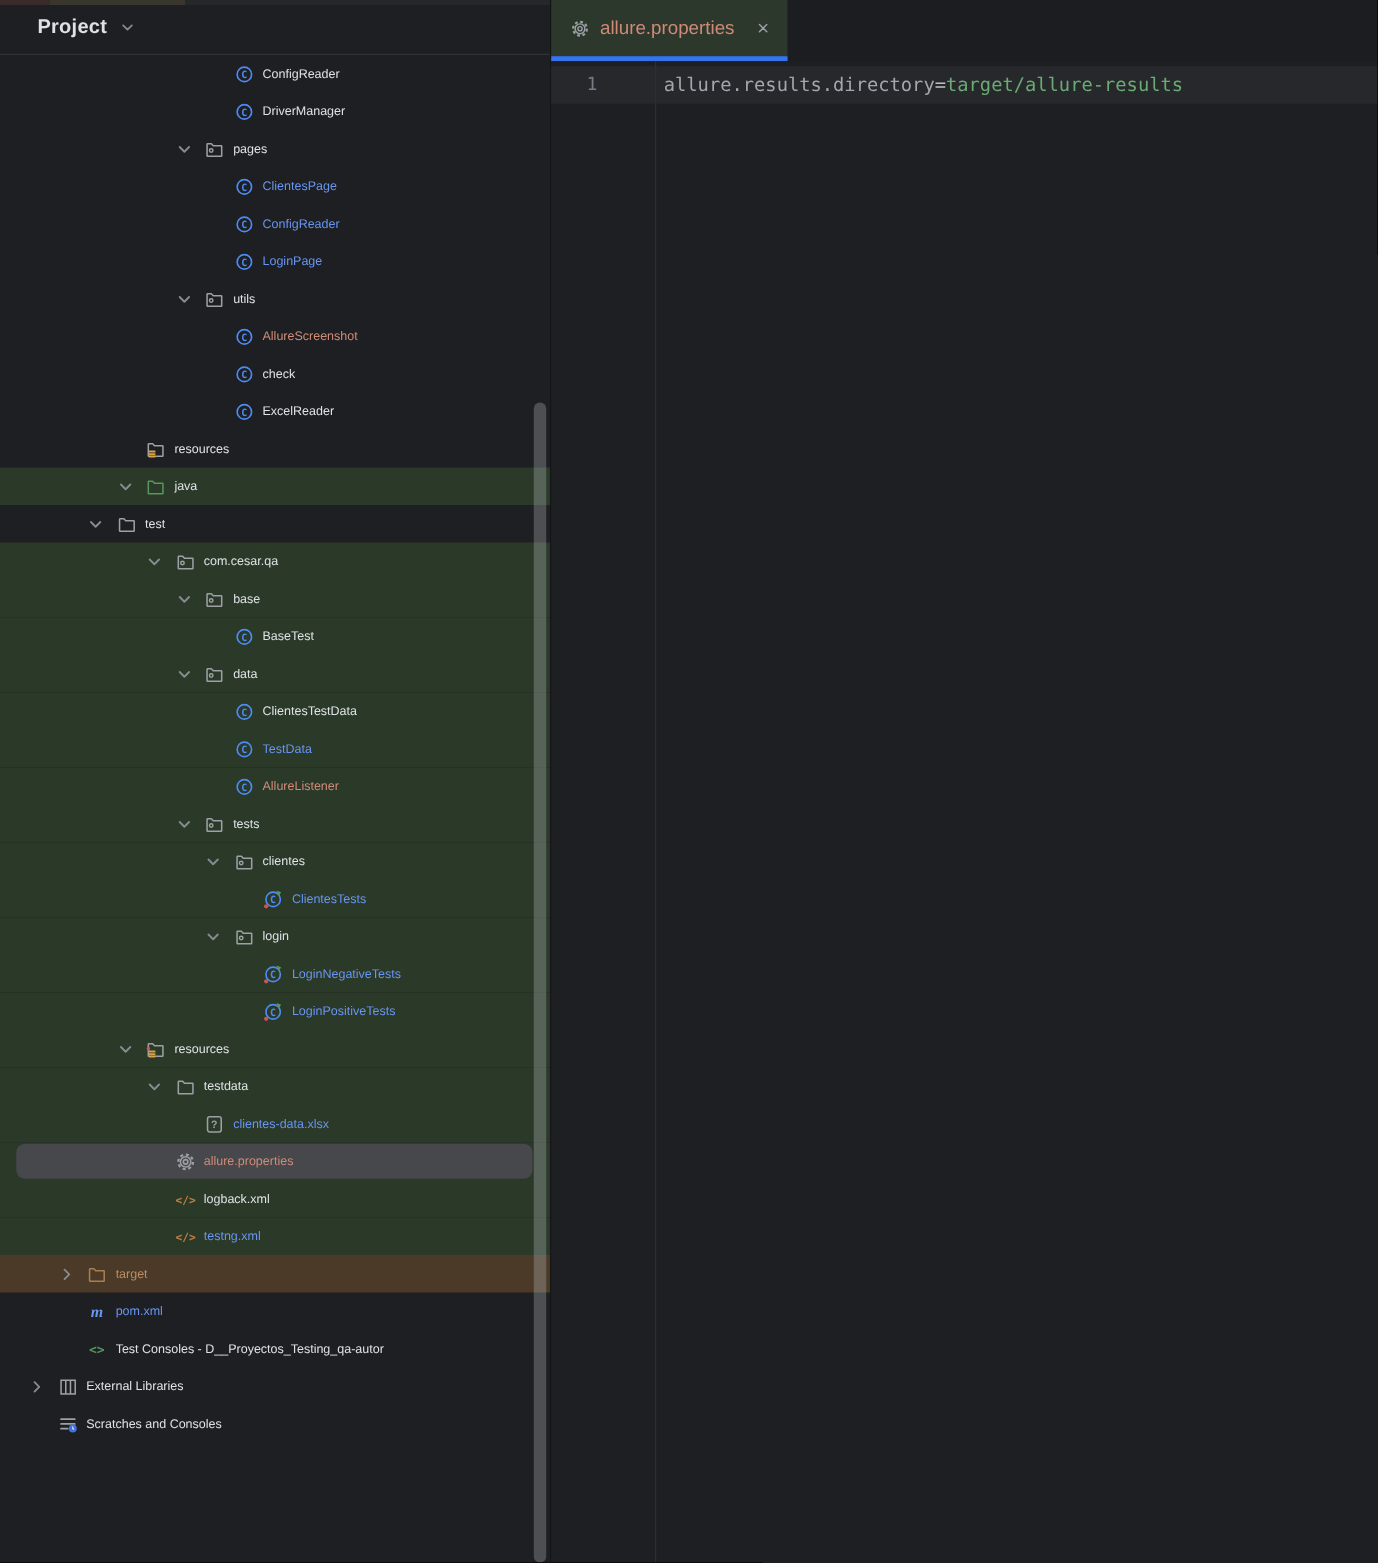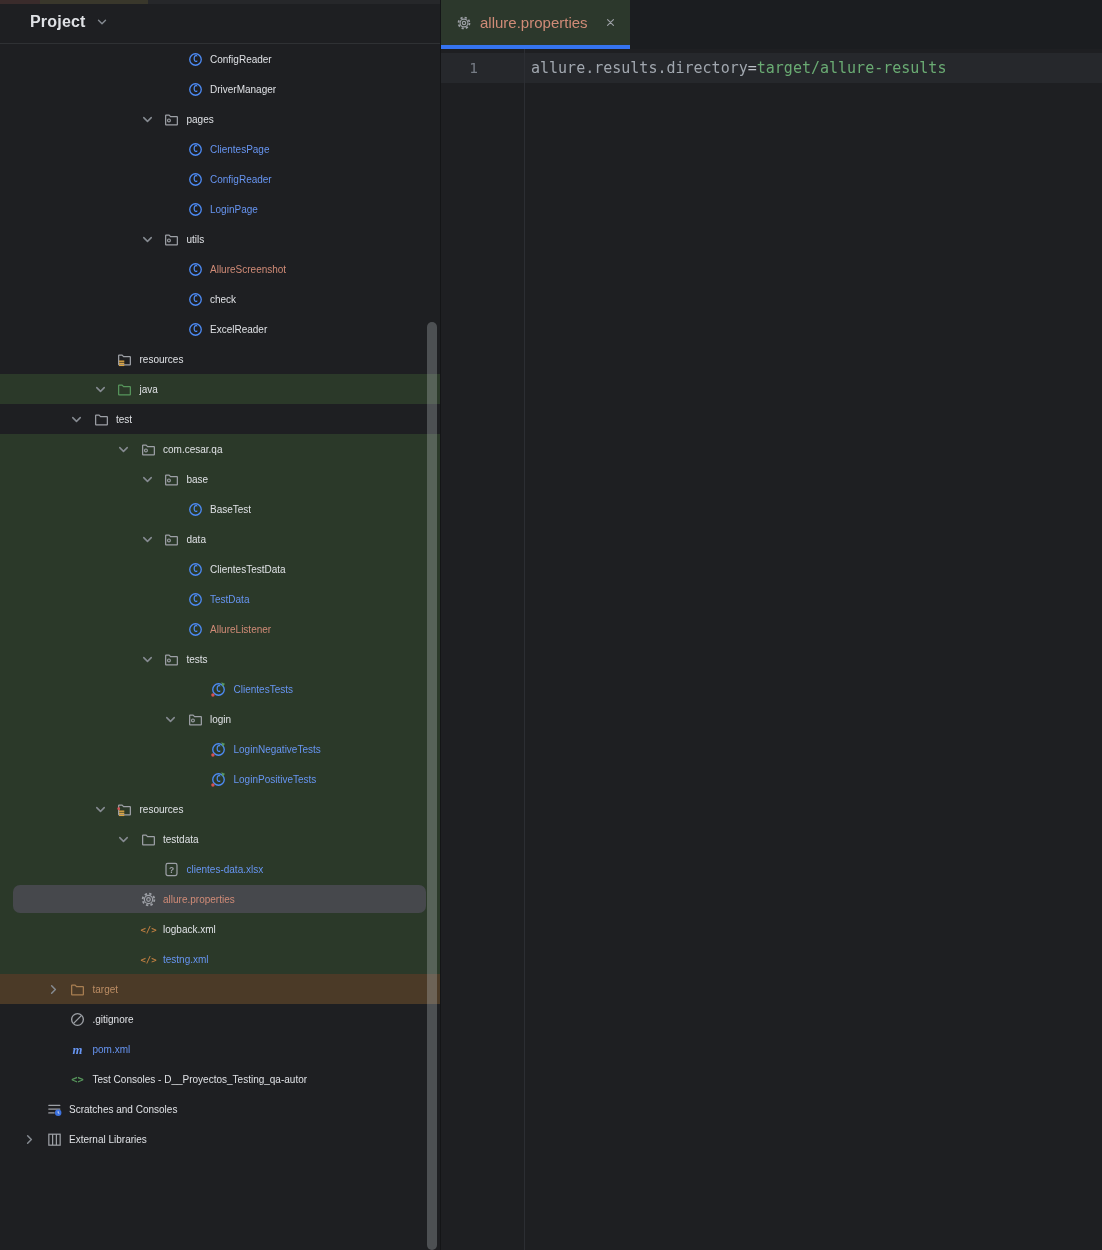--- a/index.html
+++ b/index.html
@@ -317,20 +317,34 @@
             </svg>
           </span>
           <span class="icon">
             <svg viewBox="0 0 18 18">
               <path d="M2.8 14.3V4.8c0-.3.2-.5.5-.5h3.2l1.5 1.6h6.7c.3 0 .5.2.5.5v7.9c0 .3-.2.5-.5.5H3.3c-.3 0-.5-.2-.5-.5z" fill="none" stroke="#9da0a6" stroke-width="1.3" stroke-linejoin="round"></path>
               <circle cx="6.3" cy="10" r="1.5" fill="none" stroke="#9da0a6" stroke-width="1.2"></circle>
             </svg>
           </span>
           <span class="label">tests</span>
         </div>
+        <div class="row zone-green c-default" style="--lvl: 7;">
+          <span class="chev">
+            <svg viewBox="0 0 16 16">
+              <path d="M4 6l4 4 4-4" fill="none" stroke="#868b92" stroke-width="1.6" stroke-linecap="round" stroke-linejoin="round"></path>
+            </svg>
+          </span>
+          <span class="icon">
+            <svg viewBox="0 0 18 18">
+              <path d="M2.8 14.3V4.8c0-.3.2-.5.5-.5h3.2l1.5 1.6h6.7c.3 0 .5.2.5.5v7.9c0 .3-.2.5-.5.5H3.3c-.3 0-.5-.2-.5-.5z" fill="none" stroke="#9da0a6" stroke-width="1.3" stroke-linejoin="round"></path>
+              <circle cx="6.3" cy="10" r="1.5" fill="none" stroke="#9da0a6" stroke-width="1.2"></circle>
+            </svg>
+          </span>
+          <span class="label">clientes</span>
+        </div>
         <div class="row zone-green c-blue" style="--lvl: 8;">
           <span class="chev"></span>
           <span class="icon">
             <svg viewBox="0 0 18 18">
               <circle cx="9" cy="9" r="6.1" fill="none" stroke="#4d8bf5" stroke-width="1.4"></circle>
               <text x="9" y="12.1" text-anchor="middle" font-family="'DejaVu Sans Mono',monospace" font-size="8.5" font-weight="700" fill="#4d8bf5">C</text>
               <path d="M11.9 1.4l3.9 1.6-2.2 3.4z" fill="#57965c"></path>
               <circle cx="3.1" cy="14.9" r="1.8" fill="#d25252"></circle>
             </svg>
           </span>
@@ -451,79 +465,69 @@
               <path d="M6 4l4 4-4 4" fill="none" stroke="#868b92" stroke-width="1.6" stroke-linecap="round" stroke-linejoin="round"></path>
             </svg>
           </span>
           <span class="icon">
             <svg viewBox="0 0 18 18">
               <path d="M2.8 14.3V4.8c0-.3.2-.5.5-.5h3.2l1.5 1.6h6.7c.3 0 .5.2.5.5v7.9c0 .3-.2.5-.5.5H3.3c-.3 0-.5-.2-.5-.5z" fill="none" stroke="#a97f52" stroke-width="1.3" stroke-linejoin="round"></path>
             </svg>
           </span>
           <span class="label">target</span>
         </div>
+        <div class="row zone-none c-blue" style="--lvl: 2;">
+          <span class="chev"></span>
+          <span class="icon">
+            <svg viewBox="0 0 18 18">
+              <text x="9" y="13.4" text-anchor="middle" font-size="13.5" font-style="italic" font-weight="700" font-family="'Liberation Serif',serif" fill="#6795f2">m</text>
+            </svg>
+          </span>
+          <span class="label">pom.xml</span>
+        </div>
         <div class="row zone-none c-default" style="--lvl: 2;">
           <span class="chev"></span>
           <span class="icon">
             <svg viewBox="0 0 18 18">
-              <circle cx="9" cy="9" r="6.2" fill="none" stroke="#9da0a6" stroke-width="1.4"></circle>
-              <line x1="4.9" y1="13.1" x2="13.1" y2="4.9" stroke="#9da0a6" stroke-width="1.4"></line>
-            </svg>
-          </span>
-          <span class="label">.gitignore</span>
-        </div>
-        <div class="row zone-none c-blue" style="--lvl: 2;">
-          <span class="chev"></span>
-          <span class="icon">
-            <svg viewBox="0 0 18 18">
-              <text x="9" y="13.4" text-anchor="middle" font-size="13.5" font-style="italic" font-weight="700" font-family="'Liberation Serif',serif" fill="#6795f2">m</text>
-            </svg>
-          </span>
-          <span class="label">pom.xml</span>
-        </div>
-        <div class="row zone-none c-default" style="--lvl: 2;">
-          <span class="chev"></span>
-          <span class="icon">
-            <svg viewBox="0 0 18 18">
               <text x="9" y="12.8" text-anchor="middle" font-size="11" font-weight="700" font-family="'DejaVu Sans Mono',monospace" fill="#57965c">&lt;&gt;</text>
             </svg>
           </span>
           <span class="label">Test Consoles - D__Proyectos_Testing_qa-autor</span>
+        </div>
+        <div class="row zone-none c-default" style="--lvl: 1;">
+          <span class="chev">
+            <svg viewBox="0 0 16 16">
+              <path d="M6 4l4 4-4 4" fill="none" stroke="#868b92" stroke-width="1.6" stroke-linecap="round" stroke-linejoin="round"></path>
+            </svg>
+          </span>
+          <span class="icon">
+            <svg viewBox="0 0 18 18">
+              <g fill="none" stroke="#9da0a6" stroke-width="1.3">
+                <rect x="3" y="3.4" width="12" height="11.6"></rect>
+                <line x1="7" y1="3.4" x2="7" y2="15"></line>
+                <line x1="11" y1="3.4" x2="11" y2="15"></line>
+              </g>
+            </svg>
+          </span>
+          <span class="label">External Libraries</span>
         </div>
         <div class="row zone-none c-default" style="--lvl: 1;">
           <span class="chev"></span>
           <span class="icon">
             <svg viewBox="0 0 18 18">
               <g stroke="#9da0a6" stroke-width="1.5" stroke-linecap="round">
                 <line x1="3" y1="4.6" x2="14.6" y2="4.6"></line>
                 <line x1="3" y1="8.6" x2="14.6" y2="8.6"></line>
                 <line x1="3" y1="12.6" x2="8.6" y2="12.6"></line>
               </g>
               <circle cx="12.9" cy="12.4" r="3.4" fill="#3d72e0"></circle>
               <path d="M12.9 10.9v1.7l1.2.7" stroke="#dfe1e5" stroke-width="1" fill="none"></path>
             </svg>
           </span>
           <span class="label">Scratches and Consoles</span>
-        </div>
-        <div class="row zone-none c-default" style="--lvl: 1;">
-          <span class="chev">
-            <svg viewBox="0 0 16 16">
-              <path d="M6 4l4 4-4 4" fill="none" stroke="#868b92" stroke-width="1.6" stroke-linecap="round" stroke-linejoin="round"></path>
-            </svg>
-          </span>
-          <span class="icon">
-            <svg viewBox="0 0 18 18">
-              <g fill="none" stroke="#9da0a6" stroke-width="1.3">
-                <rect x="3" y="3.4" width="12" height="11.6"></rect>
-                <line x1="7" y1="3.4" x2="7" y2="15"></line>
-                <line x1="11" y1="3.4" x2="11" y2="15"></line>
-              </g>
-            </svg>
-          </span>
-          <span class="label">External Libraries</span>
         </div>
       </div>
     <div id="tree-scrollbar"></div>
   </div>
 
   <div id="editor-area">
     <div id="tabbar">
       <div id="tab">
         <span class="t-icon">
             <svg viewBox="0 0 18 18">

